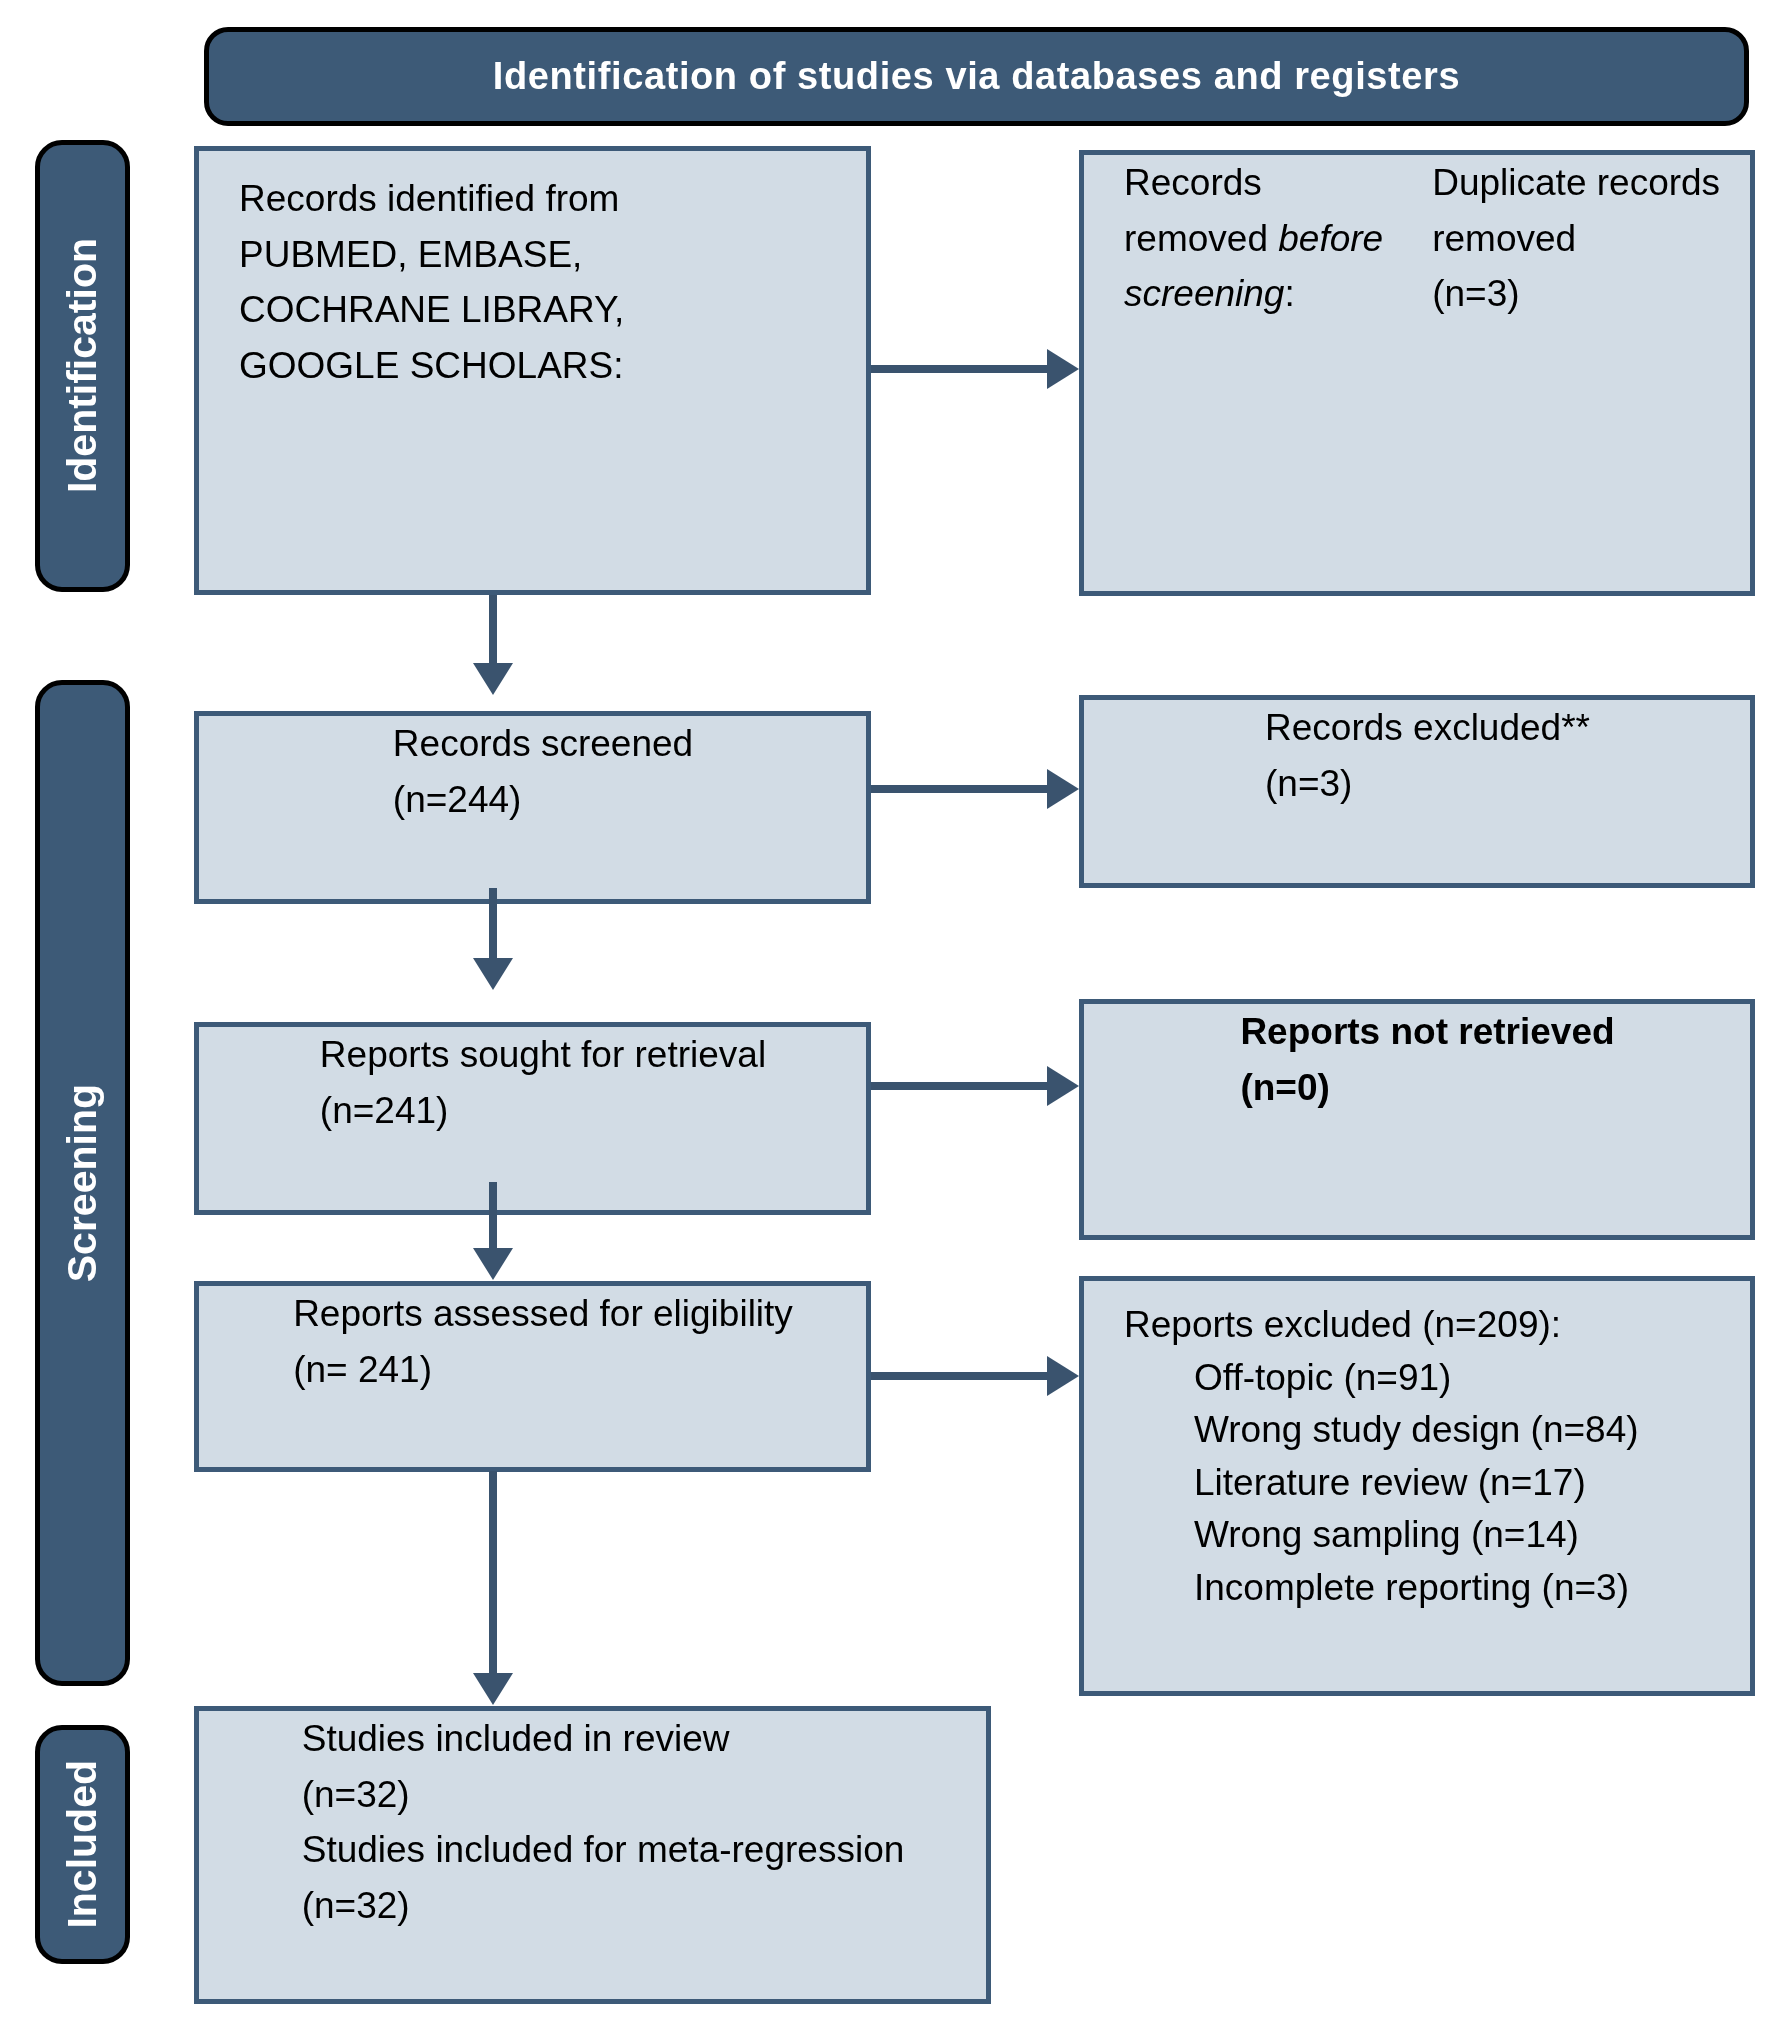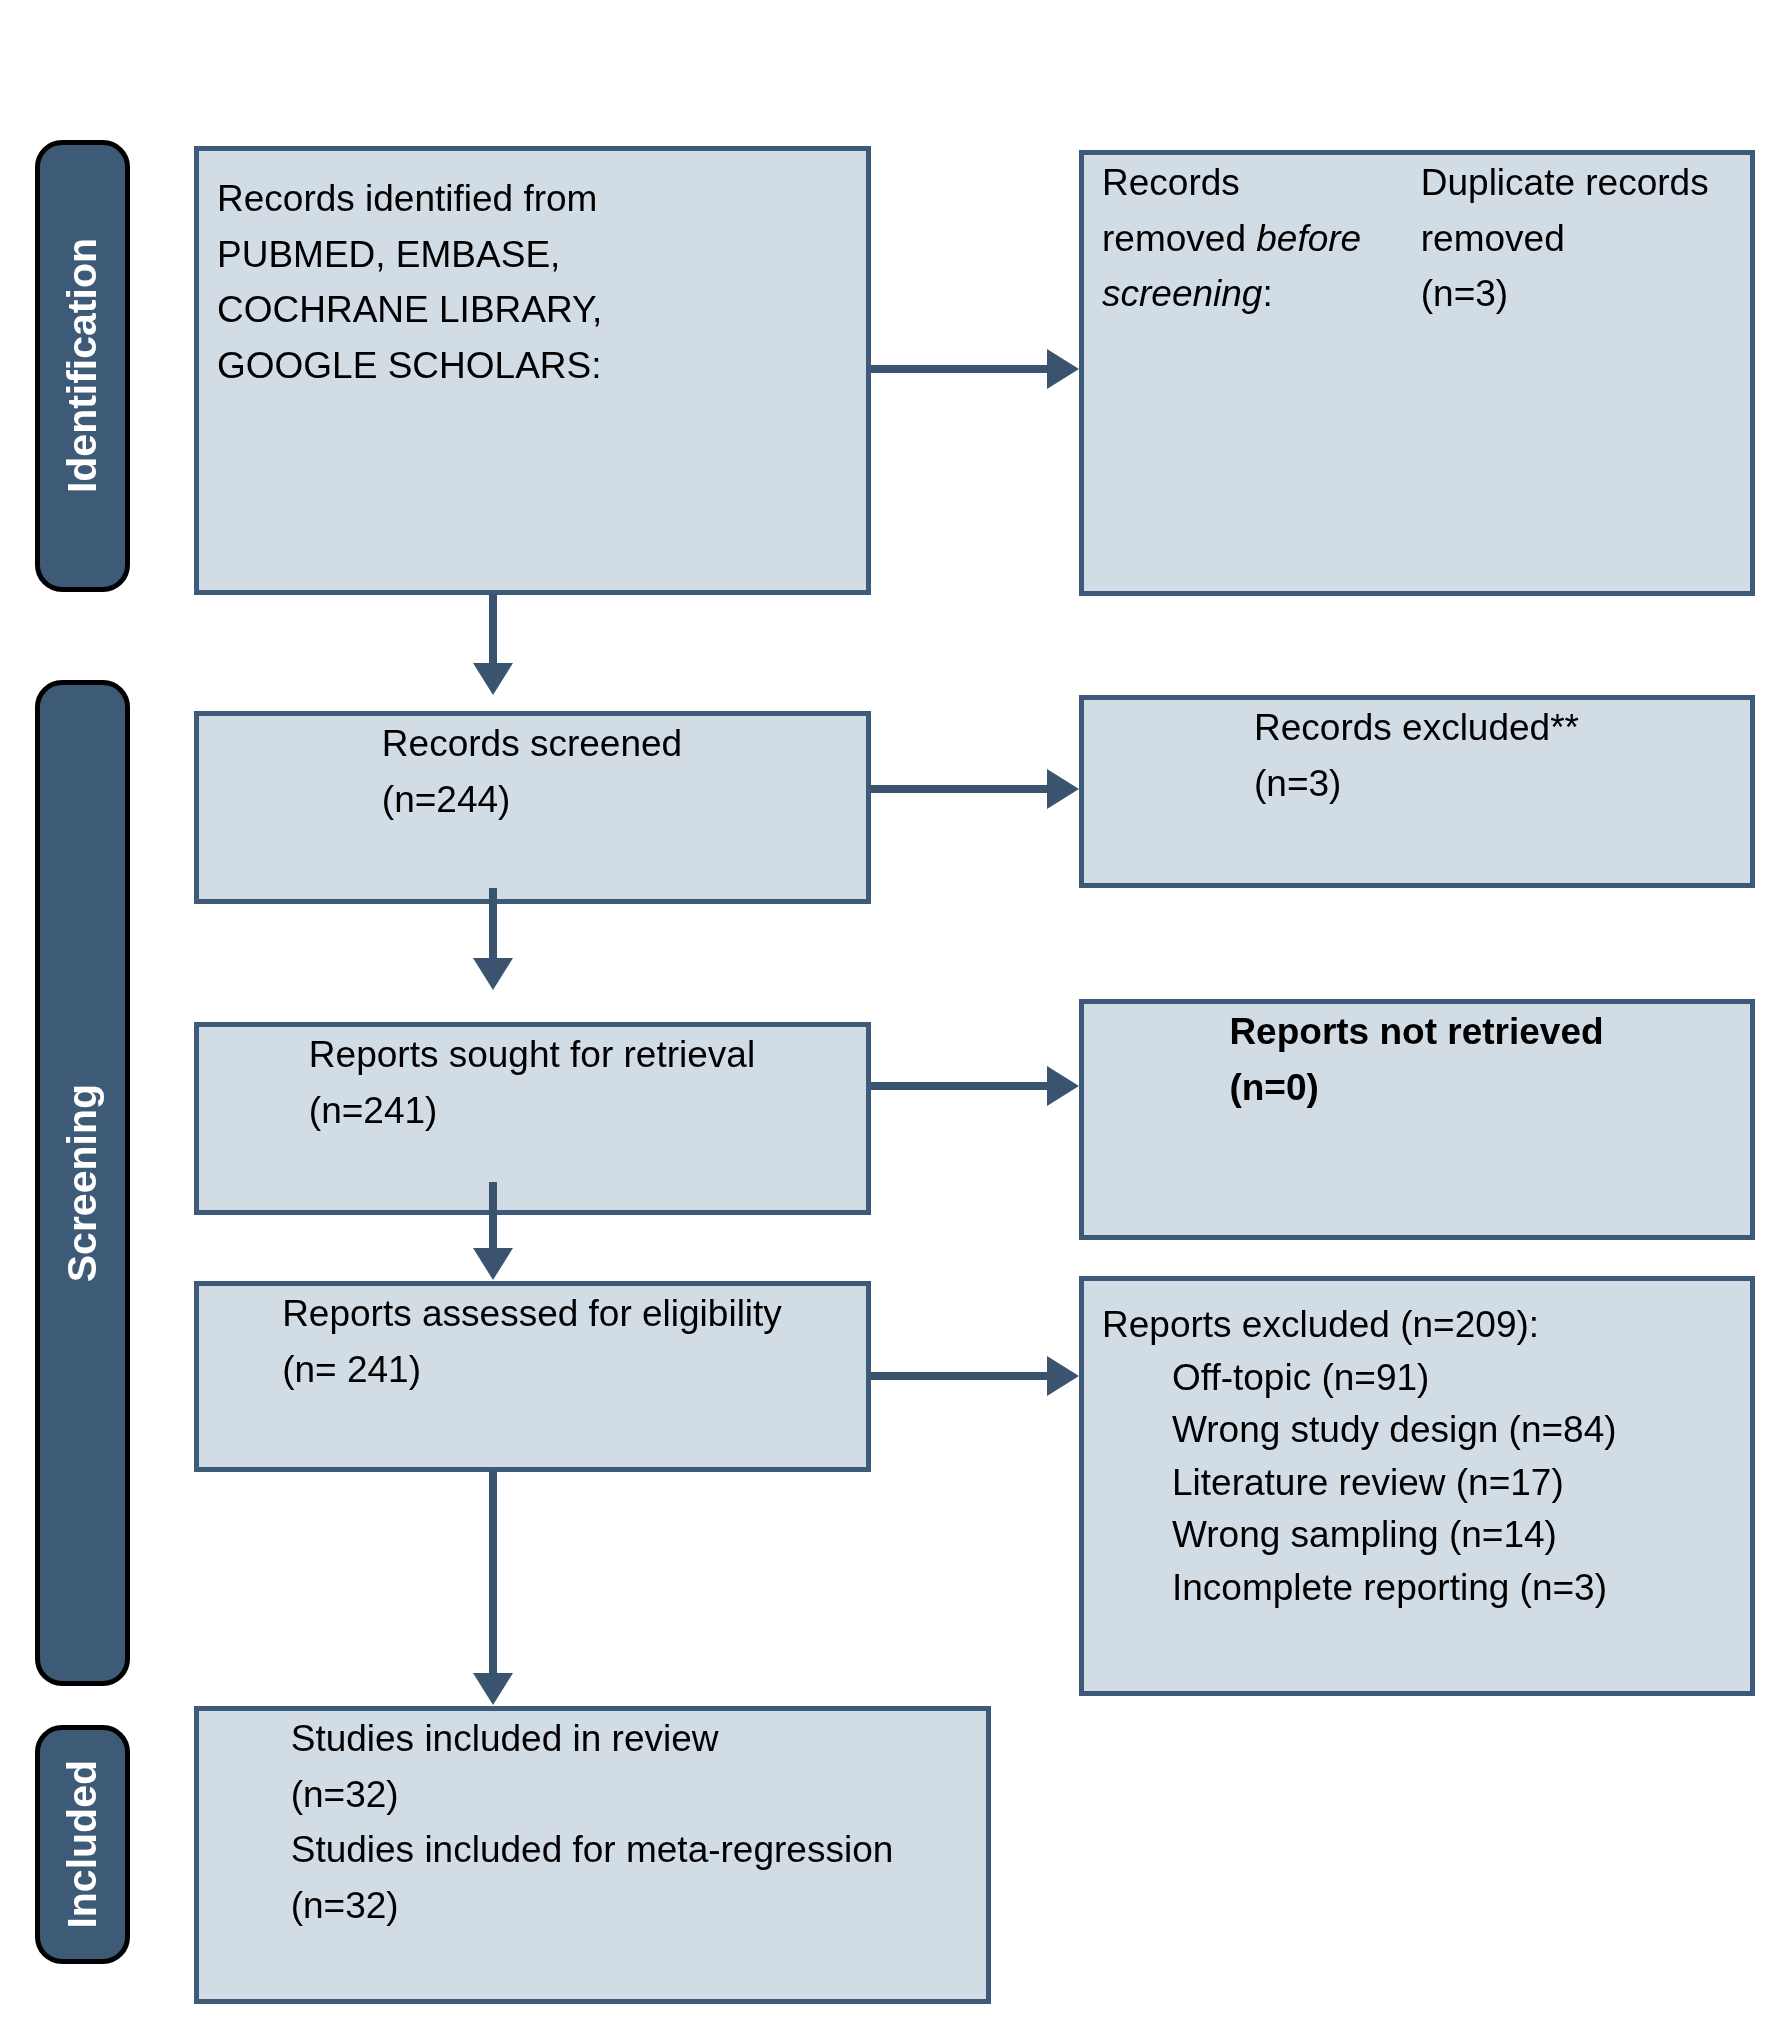--- a/index.html
+++ b/index.html
@@ -32,21 +32,21 @@
     writing-mode:vertical-rl;transform:rotate(180deg);
     color:var(--title-text,#fff);font-weight:bold;font-size:41px;white-space:nowrap;
   }
   
   .box{
     position:absolute;
     background:var(--box-fill,#D2DCE5);
     border:5.1px solid var(--box-border,#3D5A78);
     box-sizing:border-box;
     font-size:37px;line-height:1.5;color:var(--text,#000);
-    padding:0 19px 0 18px;
+    padding:0 19px 0 40px;
   }
   .box.vcenter{display:flex;flex-direction:row;justify-content:center;}
   .pre{white-space:pre-line;}
   .indent-130{margin-left:83px;}
   .indent-115{margin-left:33px;}
   .indent-110{margin-left:70px;}
   .box.tight{line-height:1.42;}
   
   .arrow-h{
     position:absolute;height:7.6px;background:var(--arrow,#3A536E);
@@ -65,20 +65,23 @@
     border-top:32px solid var(--arrow,#3A536E);
     border-left:20px solid transparent;border-right:20px solid transparent;
     width:0;height:0;
   }
 </style>
 </head>
 <body>
 
 <div class="canvas">
 
+  <div class="titlebar">
+    <span>Identification of studies via databases and registers</span>
+  </div>
 
   <div class="stagebar" style="top:140px;height:452px;">
     <span class="vtext">Identification</span>
   </div>
   <div class="stagebar" style="top:680px;height:1006px;">
     <span class="vtext">Screening</span>
   </div>
   <div class="stagebar" style="top:1725px;height:239px;">
     <span class="vtext">Included</span>
   </div>

